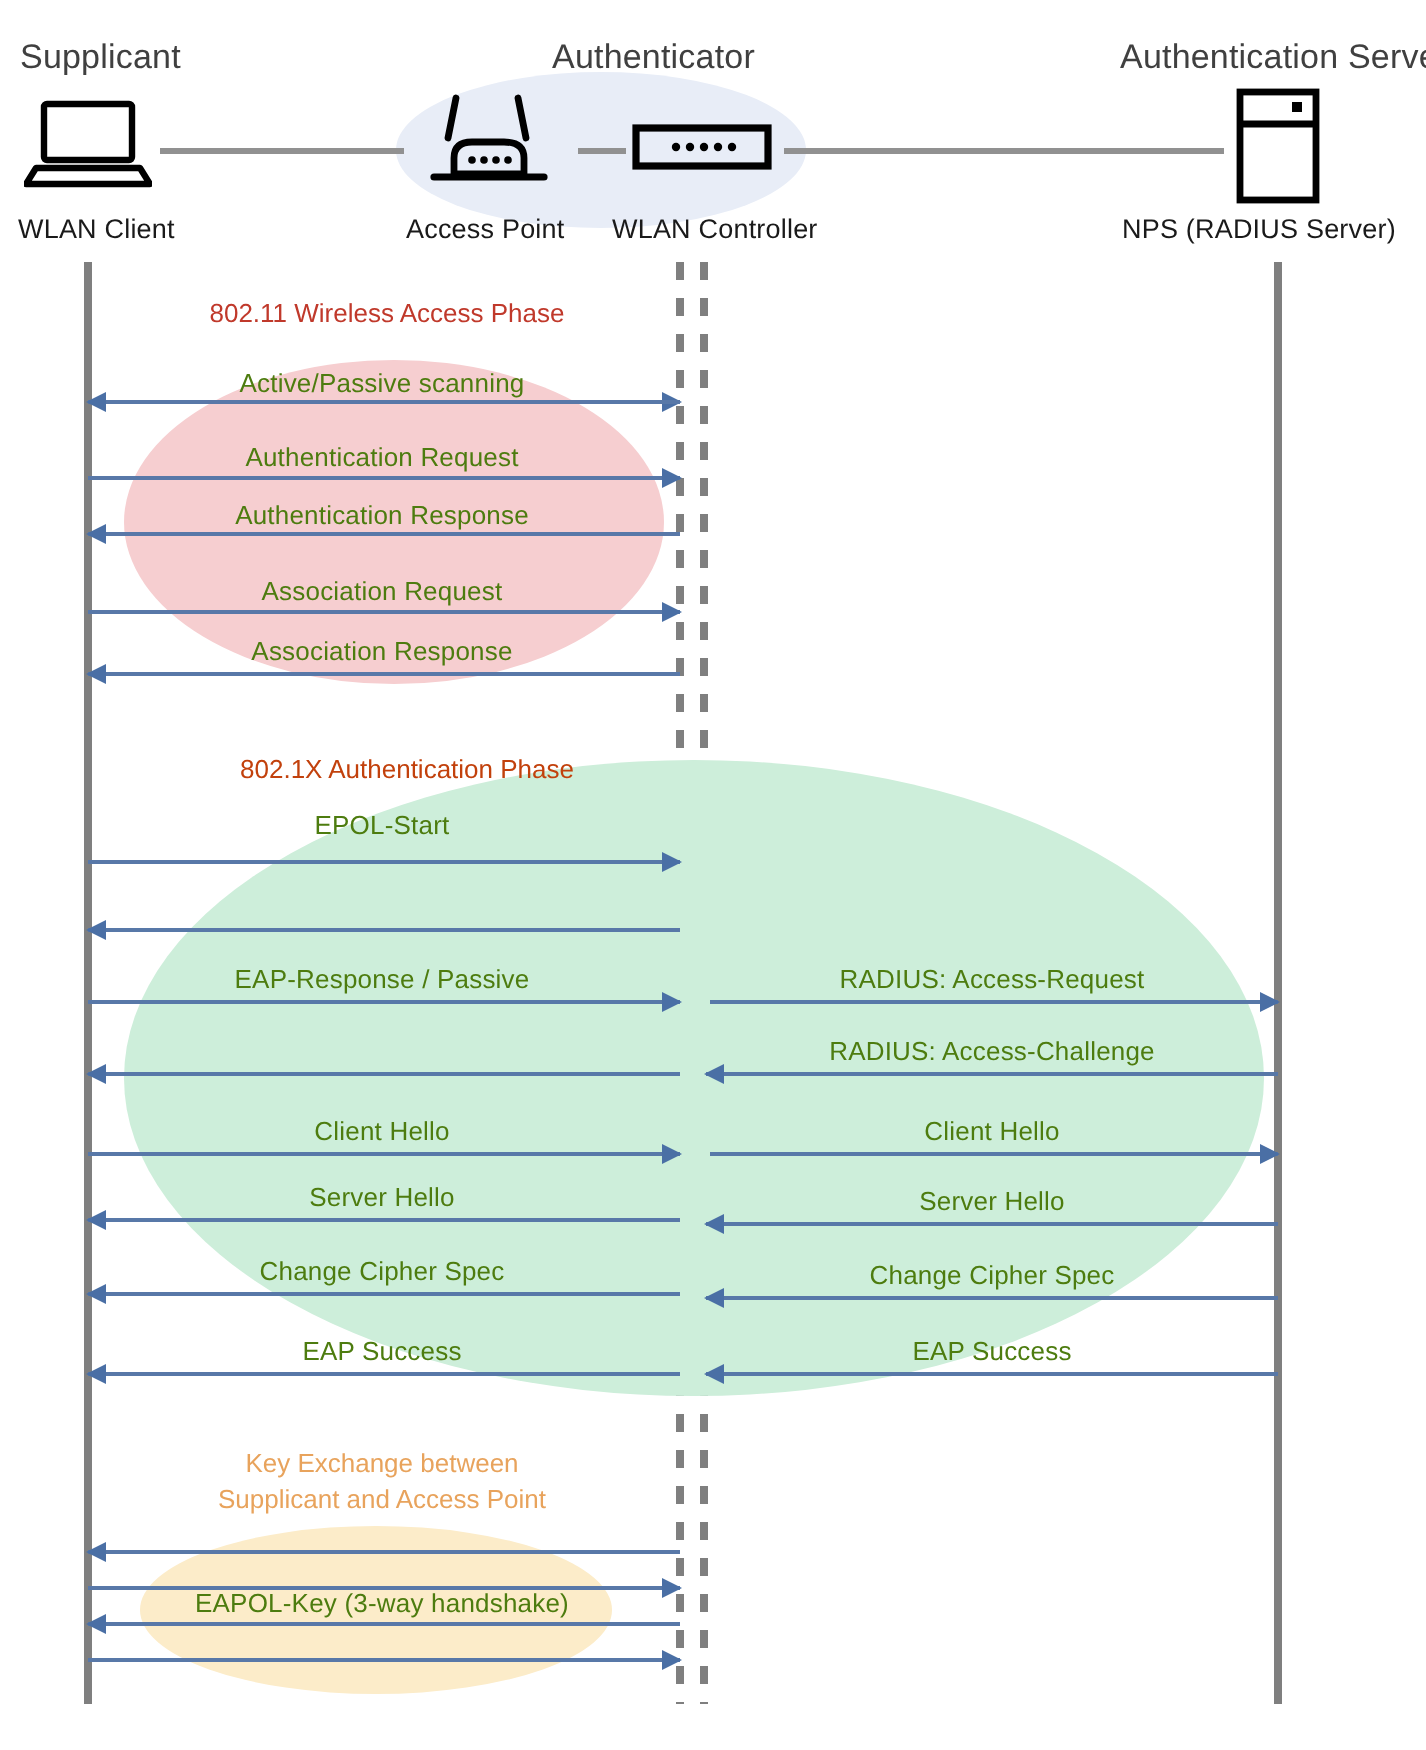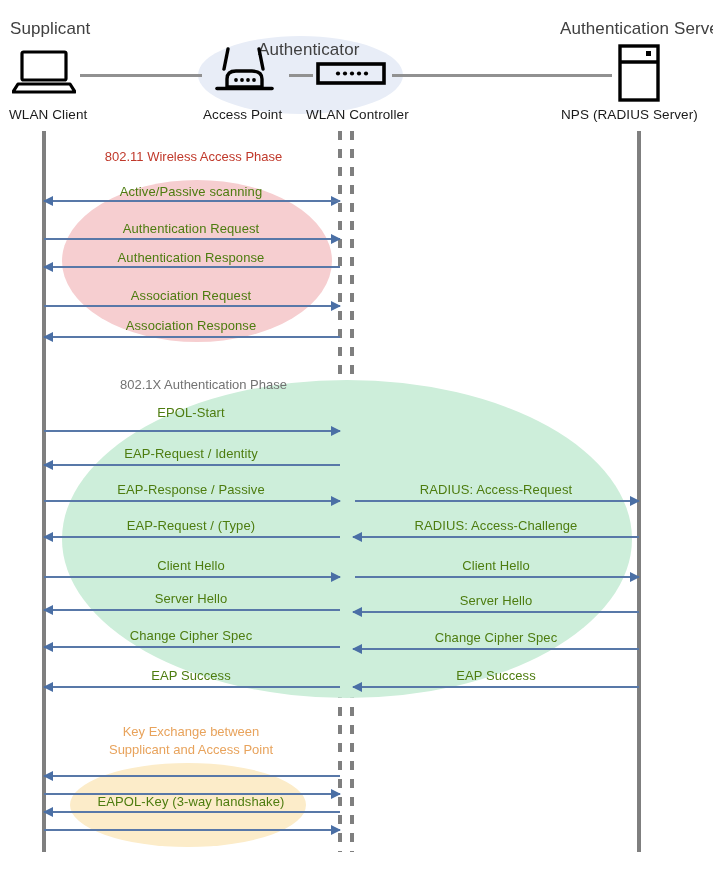--- a/index.html
+++ b/index.html
@@ -71,21 +71,21 @@
   .phase-label{
     position:absolute;
     font-size:13px;
     font-weight:400;
     white-space:nowrap;
     z-index:6;
     text-align:center;
     line-height:19px;
   }
   .label-red{color:#c0392b;}
-  .label-green{color:#737373;}
+  .label-green{color:#c2410c;}
   .label-orange{color:#e8a35c;}
 
   
   .msg{
     position:absolute;
     height:2px;
     background:#5878a8;
     z-index:4;
   }
   .msg::after{
@@ -115,21 +115,21 @@
   }
 </style>
 </head>
 <body>
 
 <div id="canvas">
 
   <div class="auth-blob" style="left:198px; top:36px; width:205px; height:78px;"></div>
 
   <div class="actor-title" style="left:10px; top:19px;">Supplicant</div>
-  <div class="actor-title" style="left:258px; top:19px;margin-top:21px;">Authenticator</div>
+  <div class="actor-title" style="left:276px; top:19px;">Authenticator</div>
   <div class="actor-title" style="left:560px; top:19px;">Authentication Server</div>
 
   <div class="hwire" style="left:80px; top:74px; width:122px;"></div>
   <div class="hwire" style="left:289px; top:74px; width:24px;"></div>
   <div class="hwire" style="left:392px; top:74px; width:220px;"></div>
 
   <div class="icon-box" style="left:12px; top:50px; width:64px; height:44px;">
     <svg width="64" height="44" viewBox="0 0 64 44">
       <rect x="10" y="2" width="44" height="28" rx="1.5" fill="none" stroke="#000" stroke-width="3.2"></rect>
       <path d="M6 34 L58 34 L63 42 L1 42 Z" fill="none" stroke="#000" stroke-width="3.2" stroke-linejoin="round"></path>
@@ -198,29 +198,27 @@
   <div class="msg-label" style="left:44px; top:318px; width:294px;">Association Response</div>
   <div class="msg to-left" style="left:44px; top:336px; width:296px;"></div>
 
   <div class="phase-ellipse ellipse-green" style="left:62px; top:380px; width:570px; height:318px;"></div>
 
   <div class="phase-label label-green" style="left:96px; top:375px; width:215px;">802.1X Authentication Phase</div>
 
   <div class="msg-label" style="left:44px; top:405px; width:294px;">EPOL-Start</div>
   <div class="msg to-right" style="left:44px; top:430px; width:296px;"></div>
 
-  <div class="msg-label" style="left:44px; top:446px; width:294px;">EAP-Request / Identity</div>
   <div class="msg to-left" style="left:44px; top:464px; width:296px;"></div>
 
   <div class="msg-label" style="left:44px; top:482px; width:294px;">EAP-Response / Passive</div>
   <div class="msg to-right" style="left:44px; top:500px; width:296px;"></div>
   <div class="msg-label" style="left:353px; top:482px; width:286px;">RADIUS: Access-Request</div>
   <div class="msg to-right" style="left:355px; top:500px; width:284px;"></div>
 
-  <div class="msg-label" style="left:44px; top:518px; width:294px;">EAP-Request / (Type)</div>
   <div class="msg to-left" style="left:44px; top:536px; width:296px;"></div>
   <div class="msg-label" style="left:353px; top:518px; width:286px;">RADIUS: Access-Challenge</div>
   <div class="msg to-left" style="left:353px; top:536px; width:286px;"></div>
 
   <div class="msg-label" style="left:44px; top:558px; width:294px;">Client Hello</div>
   <div class="msg to-right" style="left:44px; top:576px; width:296px;"></div>
   <div class="msg-label" style="left:353px; top:558px; width:286px;">Client Hello</div>
   <div class="msg to-right" style="left:355px; top:576px; width:284px;"></div>
 
   <div class="msg-label" style="left:44px; top:591px; width:294px;">Server Hello</div>

